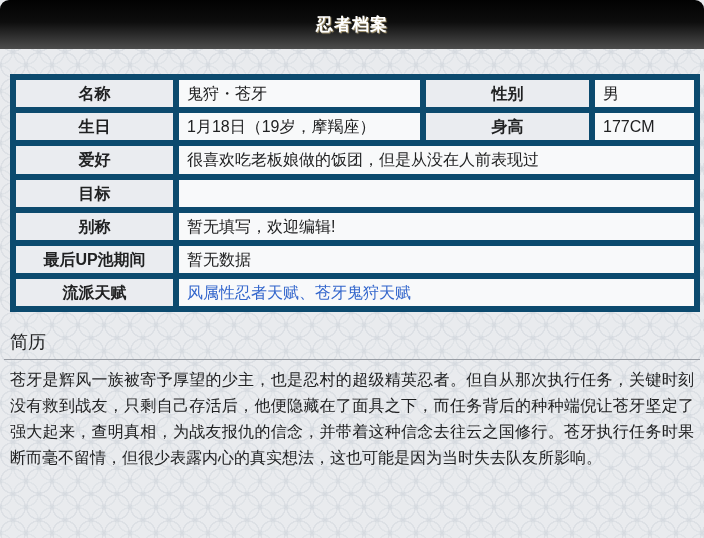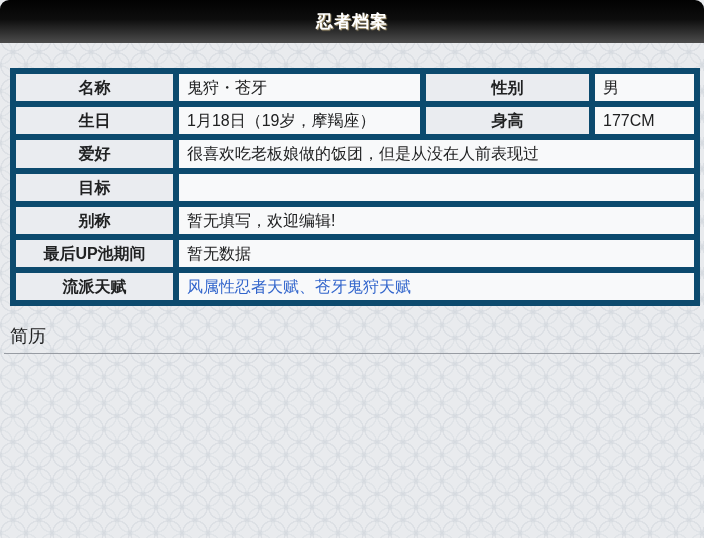--- a/index.html
+++ b/index.html
@@ -8,21 +8,21 @@
     font-family: "Liberation Sans", "DejaVu Sans", sans-serif;
     color: #202122;
     background-color: #e9ebee;
     background-image:
       radial-gradient(circle, rgba(255,255,255,0) 62%, rgba(200,206,213,.40) 63%, rgba(200,206,213,.40) 70%, rgba(255,255,255,0) 71%),
       radial-gradient(circle, rgba(255,255,255,0) 62%, rgba(200,206,213,.28) 63%, rgba(200,206,213,.28) 70%, rgba(255,255,255,0) 71%);
     background-size: 26px 26px, 26px 26px;
     background-position: 0 0, 13px 13px;
   }
   .titlebar {
-    width: 704px; height: 43px;
+    width: 704px; height: 49px;
     border-radius: 9px 9px 0 0;
     background: linear-gradient(180deg, #020202 0%, #0d0d0d 45%, #4d4d4d 100%);
     display: flex; align-items: center; justify-content: center;
   }
   .titlebar .title {
     color: #ffffff; font-weight: bold; font-size: 17px; letter-spacing: 1px;
     text-shadow: 1px 1px 1px rgba(206,186,138,0.85);
   }
   .content { padding: 25px 10px 0 10px; }
   table.profile {
@@ -116,14 +116,15 @@
       </tr>
       <tr>
         <td class="lbl">流派天赋</td>
         <td colspan="3"><a class="wiki-link">风属性忍者天赋</a><span class="link-sep">、</span><a class="wiki-link">苍牙鬼狩天赋</a></td>
       </tr>
     </tbody>
   </table>
 
   <h2 class="bio-heading">简历</h2>
   <hr class="bio-rule">
+  <p class="bio-text">苍牙是辉风一族被寄予厚望的少主，也是忍村的超级精英忍者。但自从那次执行任务，关键时刻没有救到战友，只剩自己存活后，他便隐藏在了面具之下，而任务背后的种种端倪让苍牙坚定了强大起来，查明真相，为战友报仇的信念，并带着这种信念去往云之国修行。苍牙执行任务时果断而毫不留情，但很少表露内心的真实想法，这也可能是因为当时失去队友所影响。</p>
 
 </div>
 
 </body></html>

